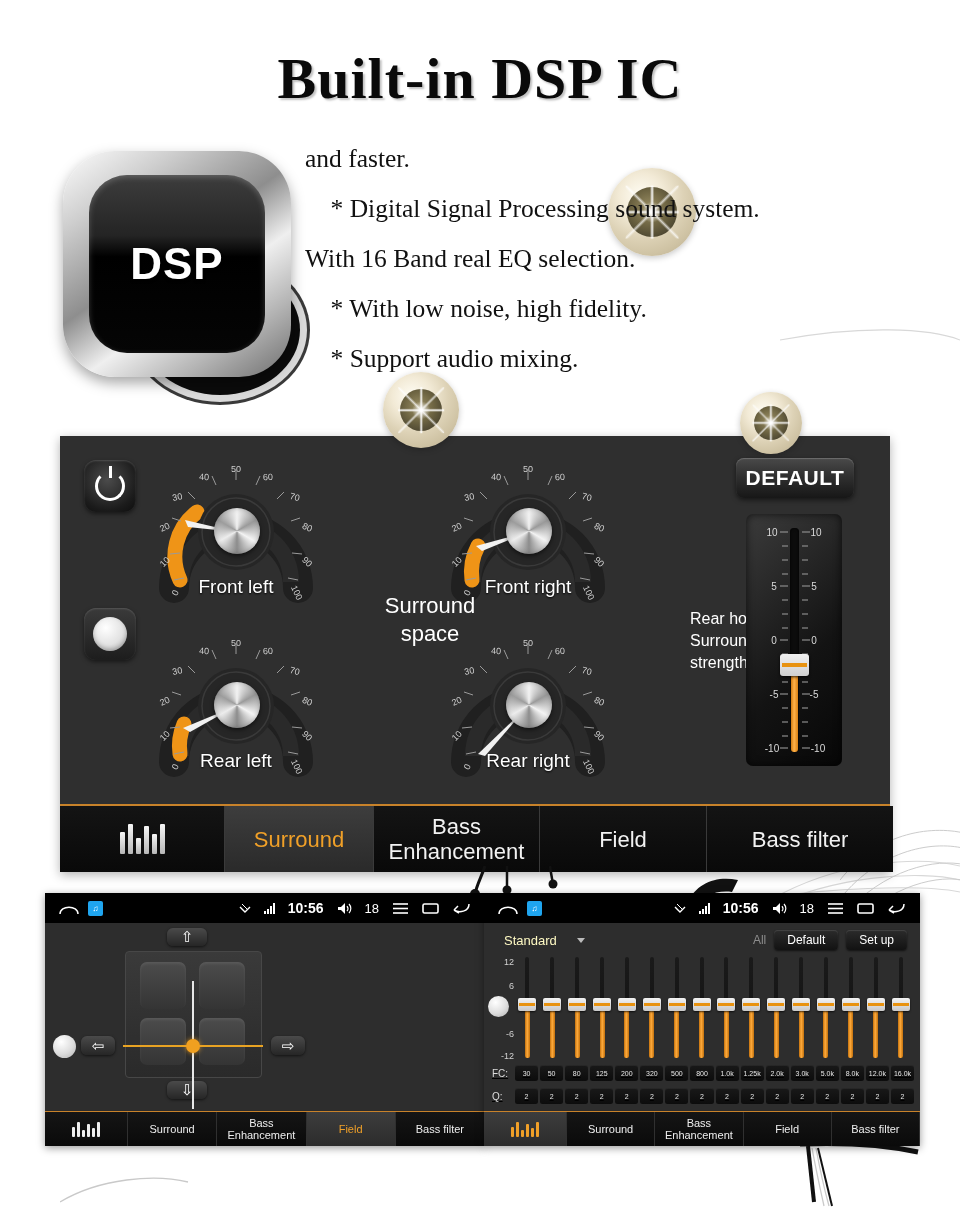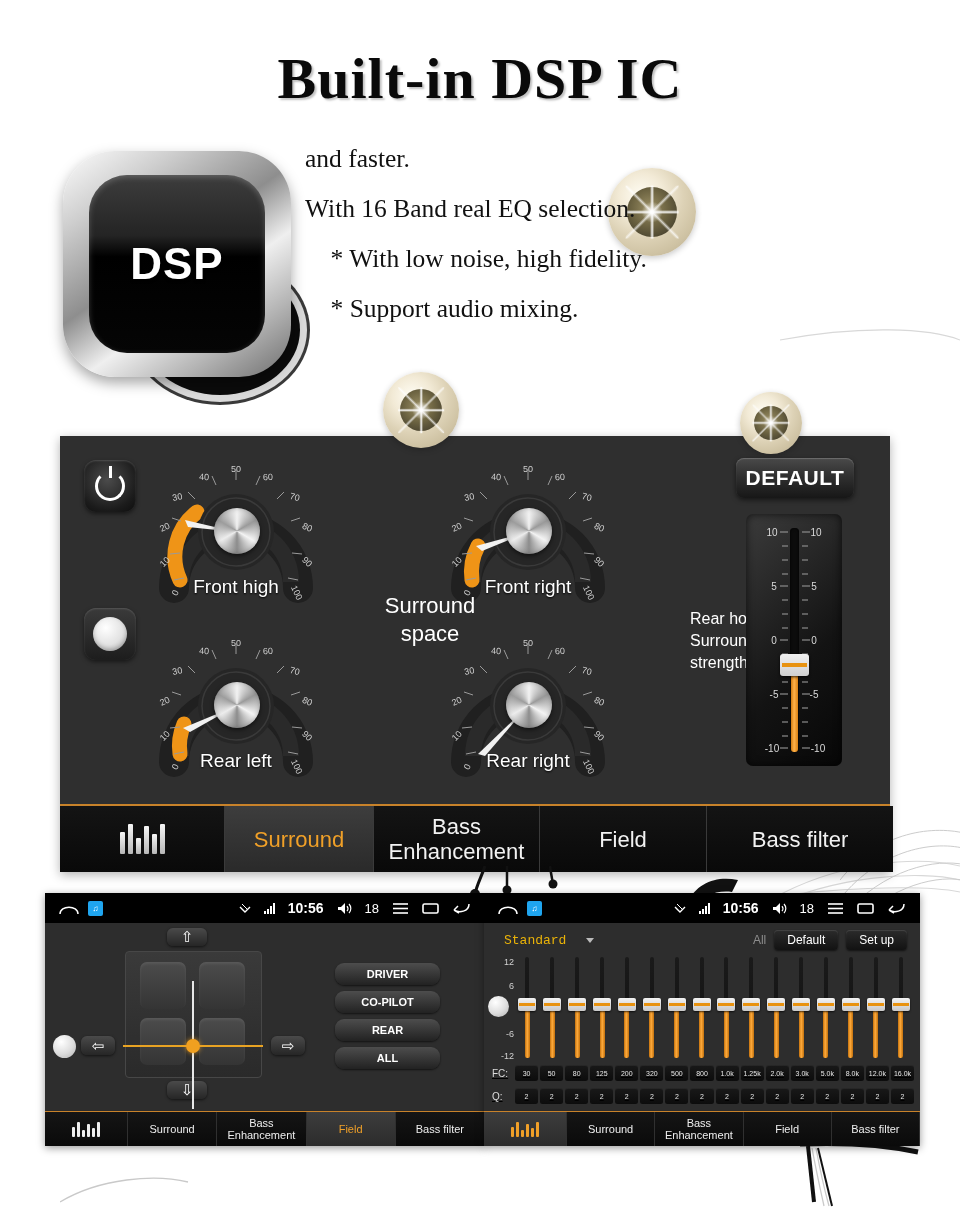--- a/index.html
+++ b/index.html
@@ -191,21 +191,21 @@
     font-size:11px;line-height:12px;color:#eee;
     background:linear-gradient(180deg,#151515,#0a0a0a);border-right:1px solid #303030;}
   .mtab.sel{background:linear-gradient(180deg,#3d3d3d,#2c2c2c);color:#f0a028;}
   .mtab .eqi{display:flex;align-items:flex-end;gap:2px;height:15px;}
   .mtab .eqi span{width:3px;background:#eee;border-radius:1px;}
   .mtab.sel .eqi span{background:#f0a028;}
 
   
   .eq-area{position:absolute;left:0;top:30px;width:100%;height:187px;background:#2d2d2d;}
   .eq-top{position:absolute;left:0;top:4px;width:100%;height:26px;display:flex;align-items:center;}
-  .preset{margin-left:20px;font-size:13px;color:#eab308;display:flex;align-items:center;gap:20px;font-family:Liberation Mono, monospace;}
+  .preset{margin-left:20px;font-size:13px;color:#fef9c3;display:flex;align-items:center;gap:20px;}
   .chev{width:0;height:0;border-left:4px solid transparent;border-right:4px solid transparent;
     border-top:5px solid #bbb;}
   .eq-top-right{margin-left:auto;display:flex;align-items:center;gap:8px;padding-right:13px;}
   .lbl-all{font-size:12px;color:#8d8d8d;}
   .pill{padding:3px 13px;border-radius:4px;font-size:12px;color:#fff;
     background:linear-gradient(180deg,#2b2b2b,#121212);
     box-shadow:0 1px 2px rgba(0,0,0,.6),inset 0 1px 1px rgba(255,255,255,.12);}
   .eq-scale{position:absolute;left:8px;top:34px;width:22px;height:102px;}
   .eq-scale div{position:absolute;right:0;font-size:9px;color:#d2d2d2;}
   .eq-knob{position:absolute;left:4px;top:73px;width:21px;height:21px;border-radius:50%;
@@ -260,20 +260,21 @@
   <div class="dsp-shadow-ring"></div>
   <div class="dsp-outer">
     <div class="dsp-inner">
       <span class="dsp-text">DSP</span>
     </div>
   </div>
 </div>
 
 <div class="copy">
   <p>and faster.</p>
+  <p>    * Digital Signal Processing sound system.</p>
   <p>With 16 Band real EQ selection.</p>
   <p>    * With low noise, high fidelity.</p>
   <p>    * Support audio mixing.</p>
 </div>
 
 <div class="bubble" style="left:608px;top:168px;width:88px;height:88px;">
   <div class="core"></div>
   <div class="star"></div>
 </div>
 <div class="bubble" style="left:383px;top:372px;width:76px;height:76px;">
@@ -324,21 +325,21 @@
             <line x1="86" y1="12" x2="86" y2="22"></line>
           <line x1="110" y1="18" x2="106" y2="27"></line>
             <line x1="134" y1="34" x2="127" y2="41"></line>
           <line x1="150" y1="60" x2="141" y2="63"></line>
             <line x1="152" y1="96" x2="142" y2="95"></line>
           <line x1="148" y1="122" x2="138" y2="120"></line>
         </g>
         <path d="M86 74 L 35 62 L 38 69 Z" fill="#f2f2f2"></path>
       </svg>
       <div class="cap"></div>
-      <div class="label">Front high</div>
+      <div class="label">Front left</div>
     </div>
 
     <div class="knob" style="left:382px;top:22px;">
       <svg class="dial" viewBox="0 0 172 150">
         <path d="M24 130 A 62 62 0 1 1 148 130" fill="none" stroke="#202020" stroke-width="30" stroke-linecap="round"></path>
         <path d="M31 124 A 55 55 0 1 1 141 124" fill="none" stroke="#2a2a2a" stroke-width="16"></path>
         <path d="M30 122 A 56 56 0 0 1 36 88" fill="none" stroke="#ef9417" stroke-width="15" stroke-linecap="round"></path>
         <circle cx="86" cy="74" r="38" fill="#262626"></circle>
         <circle cx="86" cy="74" r="34" fill="none" stroke="#3a3a3a" stroke-width="1.5"></circle>
         <g class="tick-num" font-family="Liberation Sans, sans-serif" text-anchor="middle">
@@ -612,26 +613,20 @@
     <div class="car-box">
       <div class="seat" style="left:14px;top:10px;"></div>
       <div class="seat" style="left:73px;top:10px;"></div>
       <div class="seat" style="left:14px;top:66px;"></div>
       <div class="seat" style="left:73px;top:66px;"></div>
     </div>
     <div class="vline"></div>
     <div class="hline"></div>
     <div class="focus-dot"></div>
 
-    <div class="side-btns">
-      <div class="side-btn">DRIVER</div>
-      <div class="side-btn">CO-PILOT</div>
-      <div class="side-btn">REAR</div>
-      <div class="side-btn">ALL</div>
-    </div>
   </div>
 
   <div class="mini-tabs">
     <div class="mtab" style="flex:0 0 82px;">
       <span class="eqi">
         <span style="height:10px"></span>
           <span style="height:15px"></span>
         <span style="height:7px"></span>
           <span style="height:13px"></span>
         <span style="height:9px"></span>

